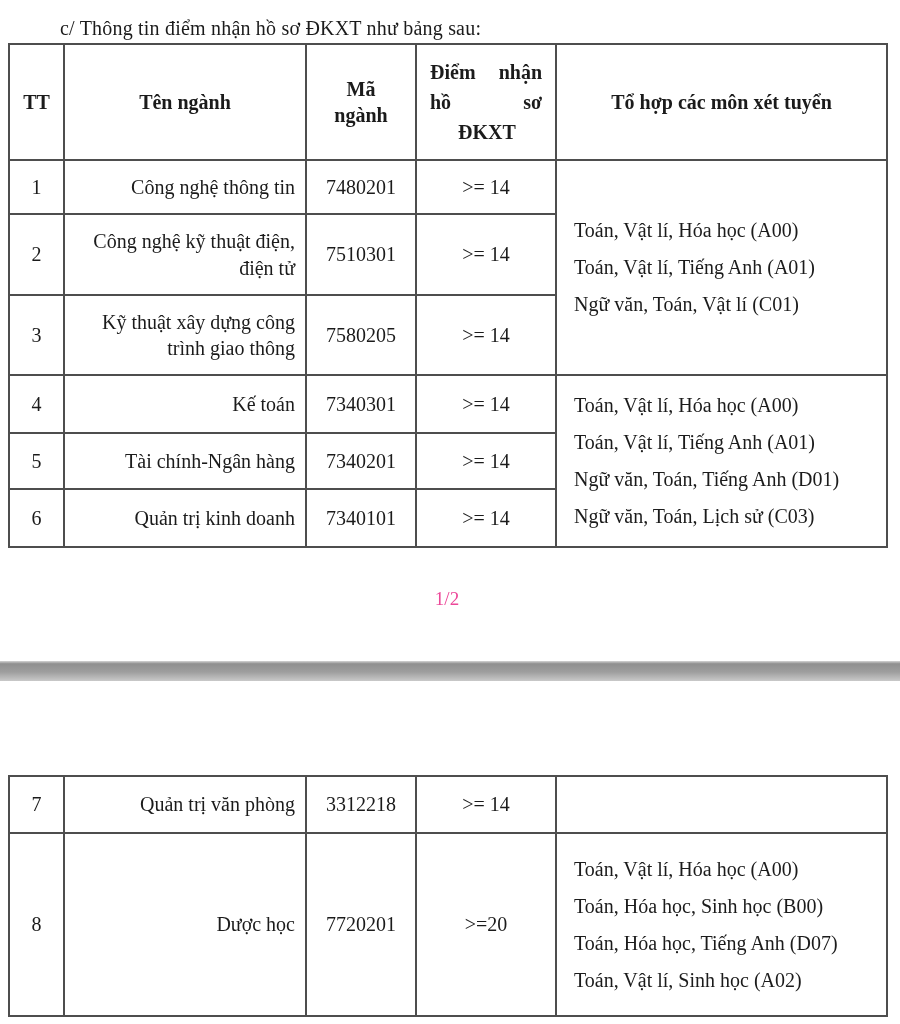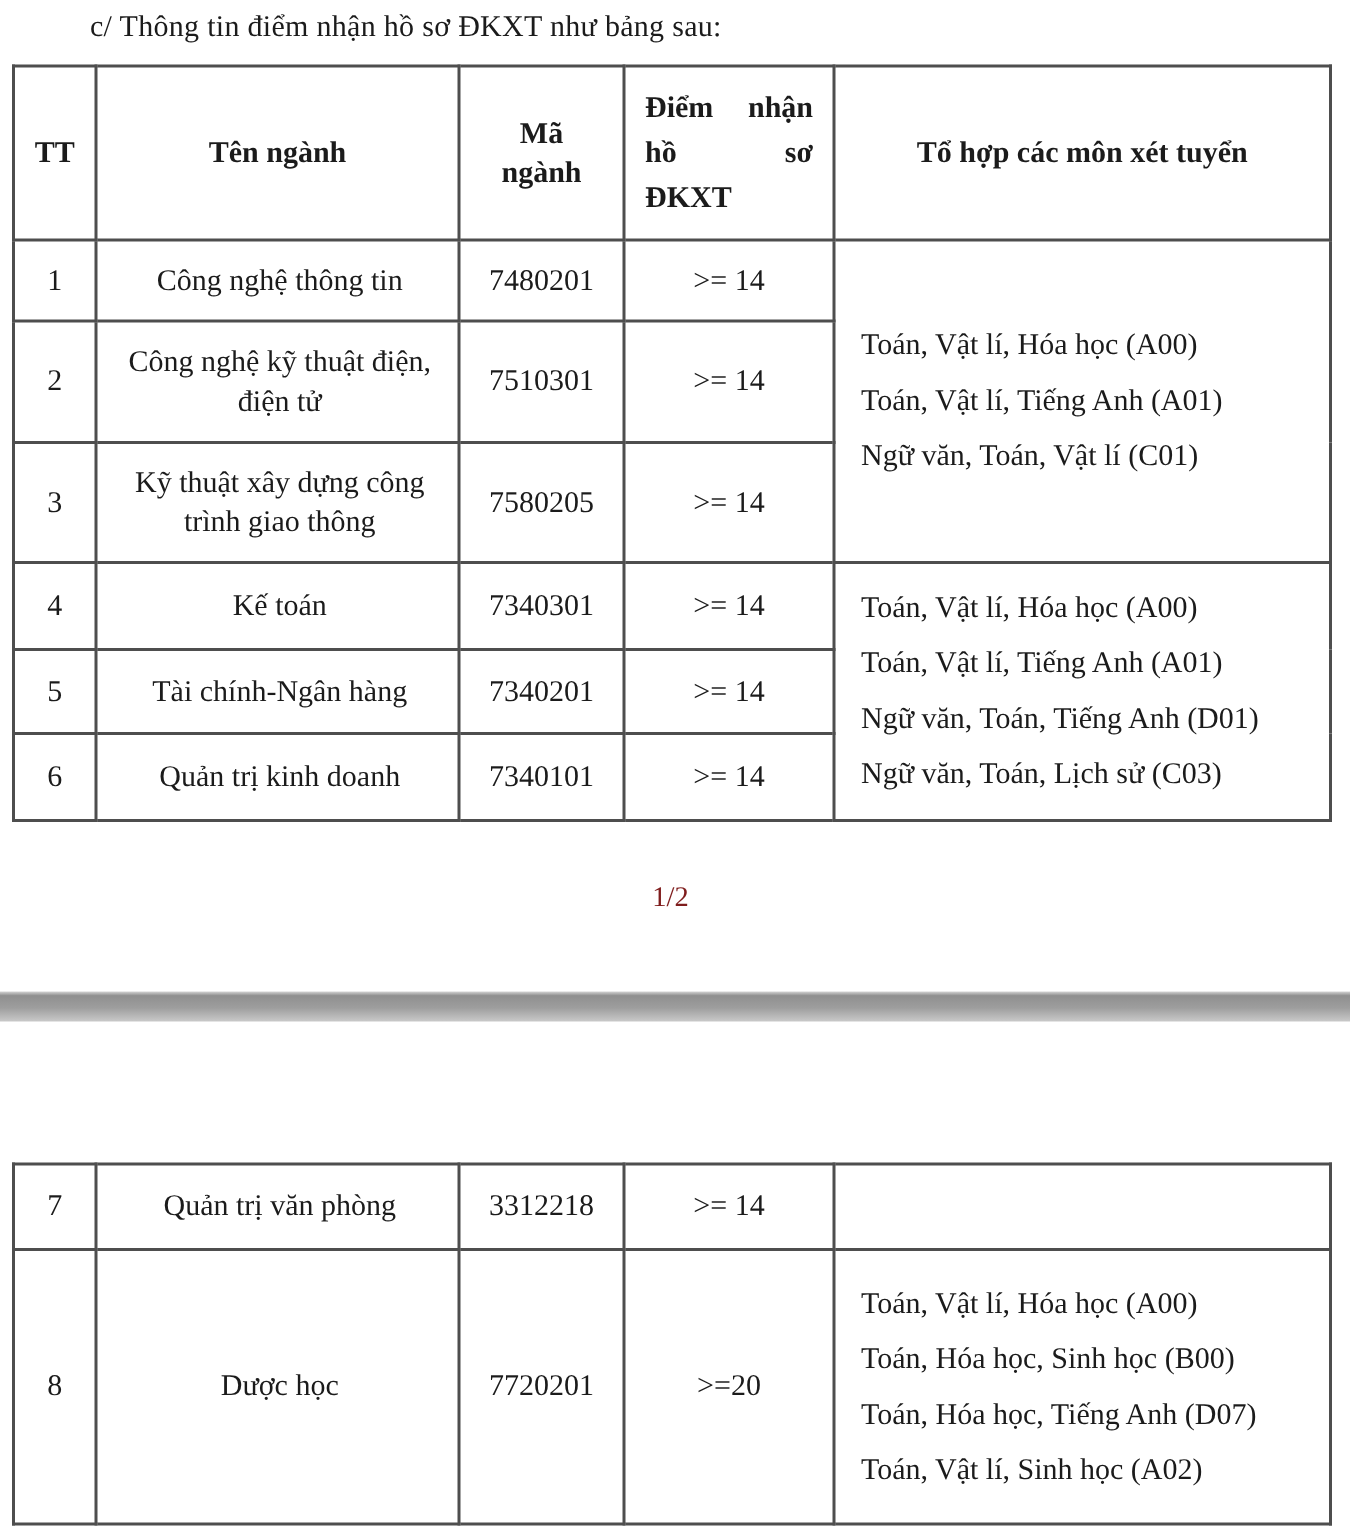--- a/index.html
+++ b/index.html
@@ -14,21 +14,21 @@
     height: 1024px;
     background: var(--paper);
     position: relative;
     font-family: "Liberation Serif", "DejaVu Serif", serif;
     color: var(--ink);
     overflow: hidden;
   }
   .heading {
     position: absolute;
     left: 60px;
-    top: 7px;
+    top: 17px;
     font-size: 20px;
     letter-spacing: 0.2px;
     white-space: nowrap;
   }
   table.doc-table {
     position: absolute;
     left: 8px;
     width: 878px;
     border-collapse: collapse;
     table-layout: fixed;
@@ -43,24 +43,24 @@
     padding: 0;
   }
   .doc-table th {
     font-weight: bold;
     text-align: center;
     padding: 0 6px;
     line-height: 1.25;
   }
   th.diem-th { text-align: left; padding: 12px 13px; font-family: Liberation Serif, serif; }
   .jline { text-align: justify; text-align-last: justify; line-height: 30px; }
-  .jline.last { text-align-last: left; }
+  .jline.last { text-align-last: left; margin-left: 28px; }
   .ma-inner { max-width: 74px; margin: 13px auto; line-height: 1.3; }
   td.c { text-align: center; }
-  td.name { padding: 3px 10px 3px 13px; line-height: 1.32; text-align: center; }
+  td.name { padding: 3px 10px 3px 13px; line-height: 1.32; text-align: right; }
   td.combos {
     padding: 4px 6px 4px 17px;
     line-height: 37px;
     text-align: left;
     vertical-align: middle;
     margin-left: 32px;
   }
   
   .t1 tr.hr  { height: 95px; }
   .t1 tr.r1  { height: 54px; }
@@ -72,21 +72,21 @@
   
   .t2 tr.r7  { height: 57px; }
   .t2 tr.r8  { height: 183px; }
   .pagenum {
     position: absolute;
     left: 8px;
     top: 588px;
     width: 878px;
     text-align: center;
     font-size: 19px;
-    color: #7f1d1d;
+    color: #ec4899;
   }
   .pagebreak {
     position: absolute;
     left: 0;
     top: 661px;
     width: 900px;
     height: 20px;
     background: linear-gradient(to bottom,
       #d4d4d4 0%,
       #8f8f8f 14%,

